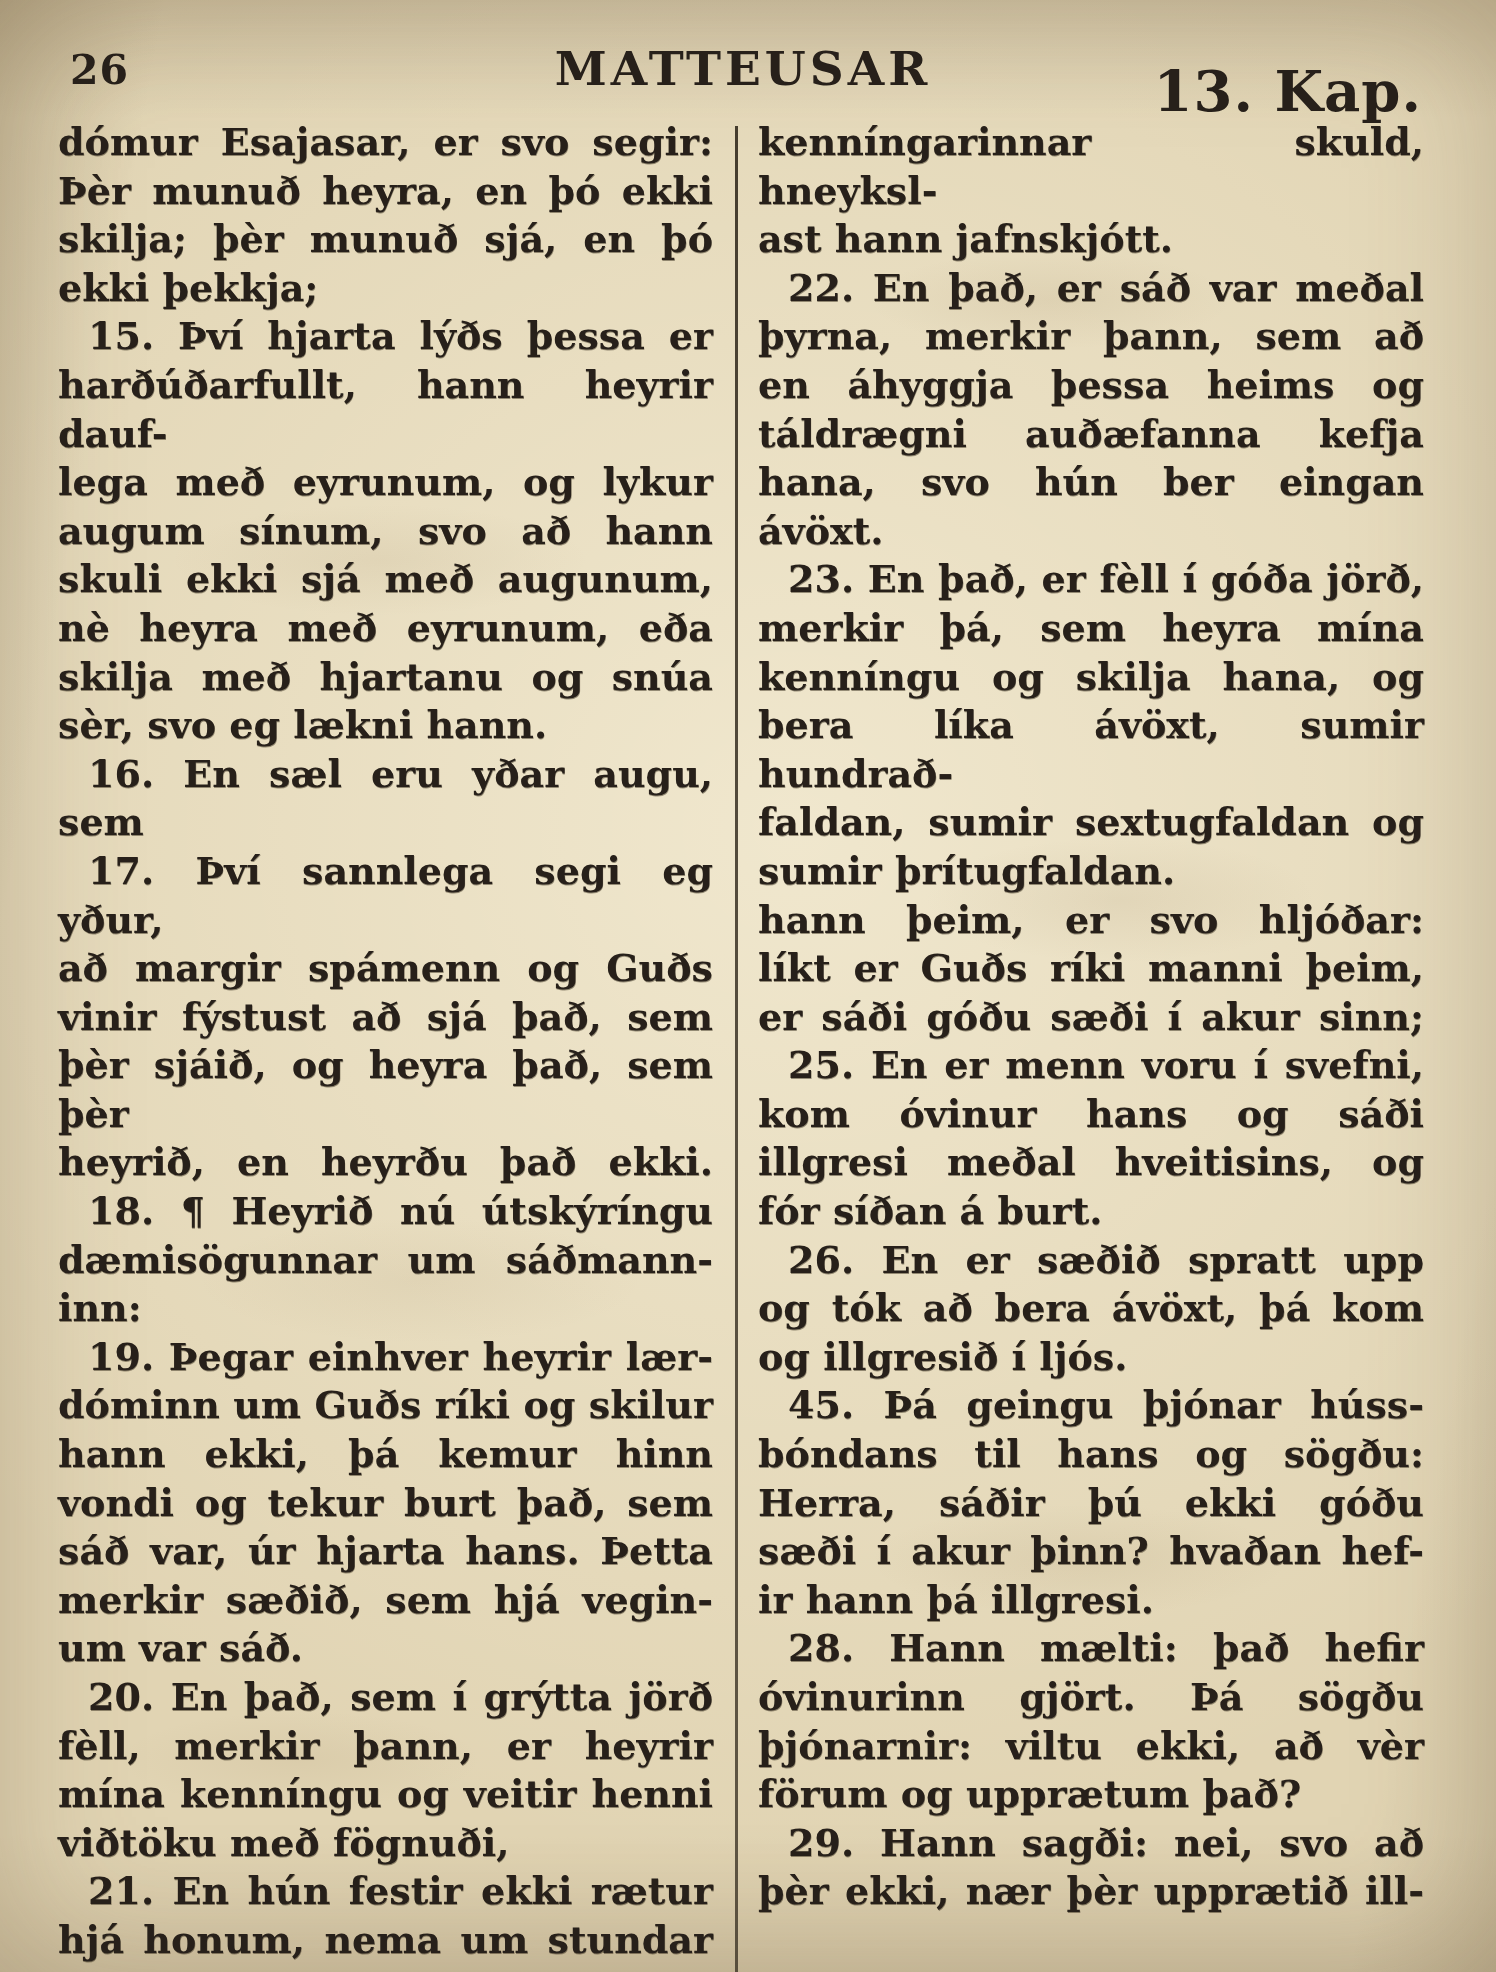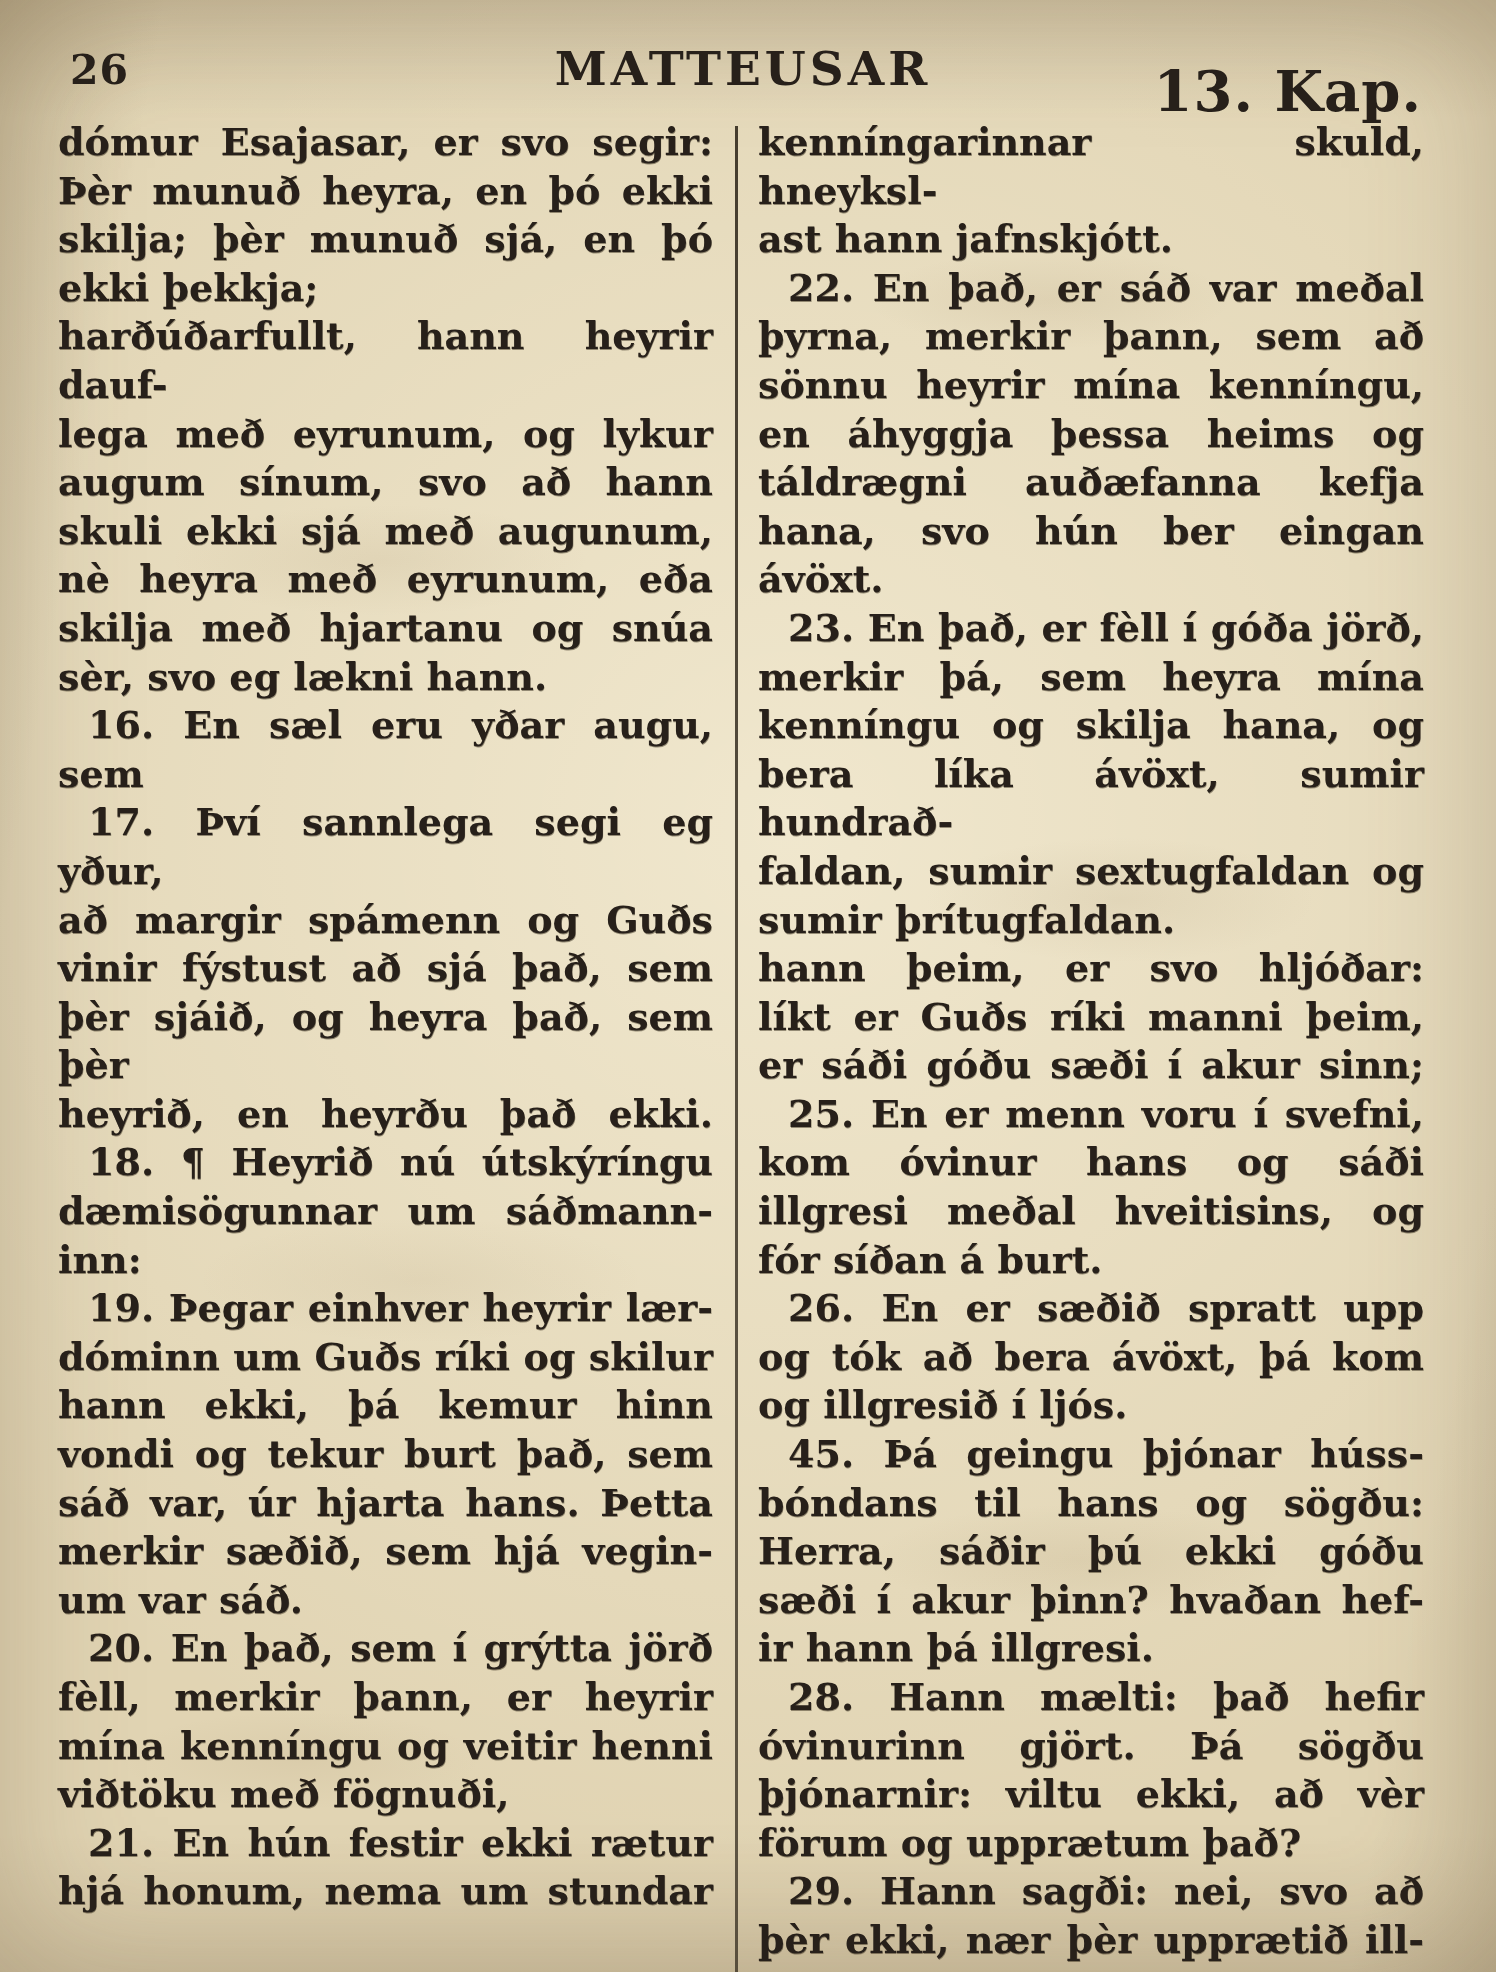--- a/index.html
+++ b/index.html
@@ -71,20 +71,21 @@
   </header>
 
   <div class="divider"></div>
 
   <main class="cols">
     <div class="col colL">
         <div class="line">dómur Esajasar, er svo segir:</div>
         <div class="line">Þèr munuð heyra, en þó ekki</div>
         <div class="line">skilja; þèr munuð sjá, en þó</div>
         <div class="line end">ekki þekkja;</div>
+        <div class="line in">15. Því hjarta lýðs þessa er</div>
         <div class="line">harðúðarfullt, hann heyrir dauf-</div>
         <div class="line">lega með eyrunum, og lykur</div>
         <div class="line">augum sínum, svo að hann</div>
         <div class="line">skuli ekki sjá með augunum,</div>
         <div class="line">nè heyra með eyrunum, eða</div>
         <div class="line">skilja með hjartanu og snúa</div>
         <div class="line end">sèr, svo eg lækni hann.</div>
         <div class="line in">16. En sæl eru yðar augu, sem</div>
         <div class="line in">17. Því sannlega segi eg yður,</div>
         <div class="line">að margir spámenn og Guðs</div>
@@ -106,21 +107,20 @@
         <div class="line">mína kenníngu og veitir henni</div>
         <div class="line end">viðtöku með fögnuði,</div>
         <div class="line in">21. En hún festir ekki rætur</div>
         <div class="line">hjá honum, nema um stundar</div>
       </div>
     <div class="col colR">
         <div class="line">kenníngarinnar skuld, hneyksl-</div>
         <div class="line end">ast hann jafnskjótt.</div>
         <div class="line in">22. En það, er sáð var meðal</div>
         <div class="line">þyrna, merkir þann, sem að</div>
-        <div class="line">sönnu heyrir mína kenníngu,</div>
         <div class="line">en áhyggja þessa heims og</div>
         <div class="line">táldrægni auðæfanna kefja</div>
         <div class="line">hana, svo hún ber eingan ávöxt.</div>
         <div class="line in">23. En það, er fèll í góða jörð,</div>
         <div class="line">merkir þá, sem heyra mína</div>
         <div class="line">kenníngu og skilja hana, og</div>
         <div class="line">bera líka ávöxt, sumir hundrað-</div>
         <div class="line">faldan, sumir sextugfaldan og</div>
         <div class="line end">sumir þrítugfaldan.</div>
         <div class="line">hann þeim, er svo hljóðar:</div>

